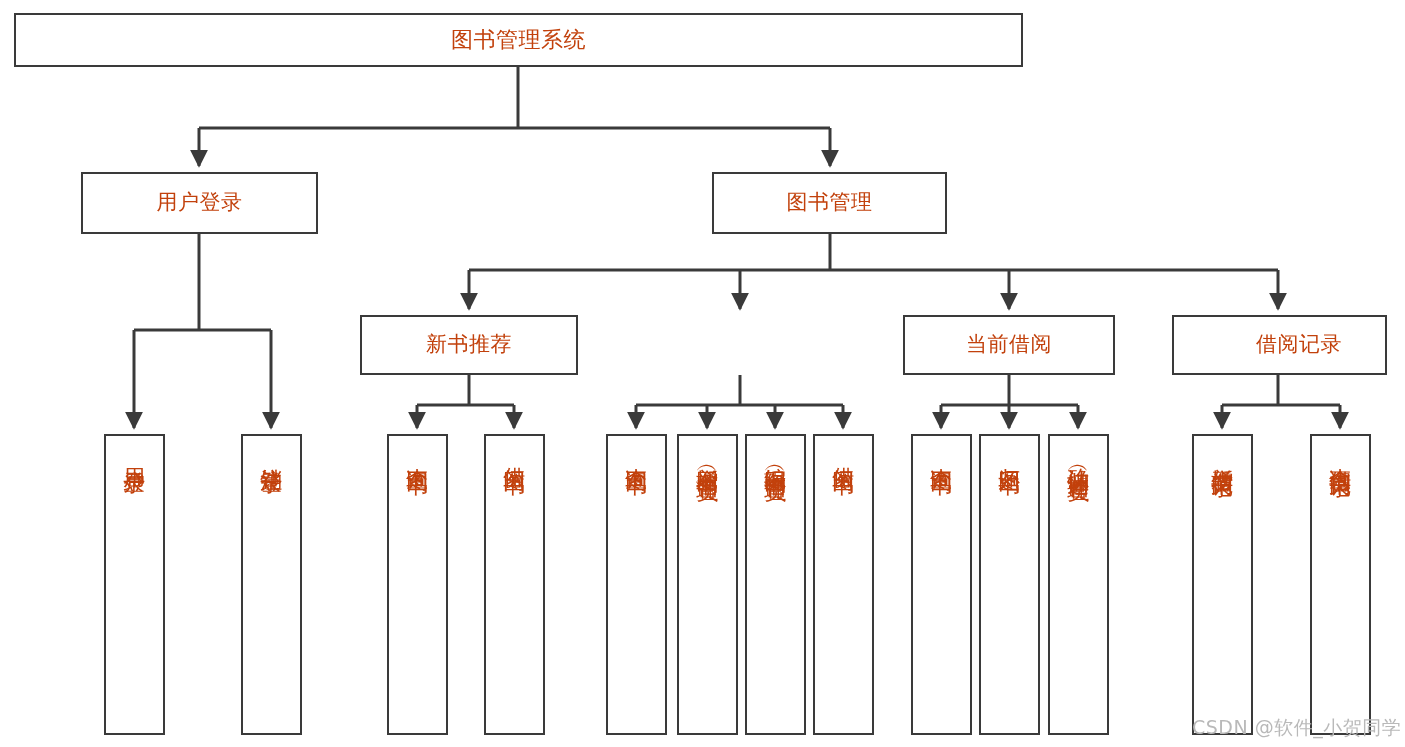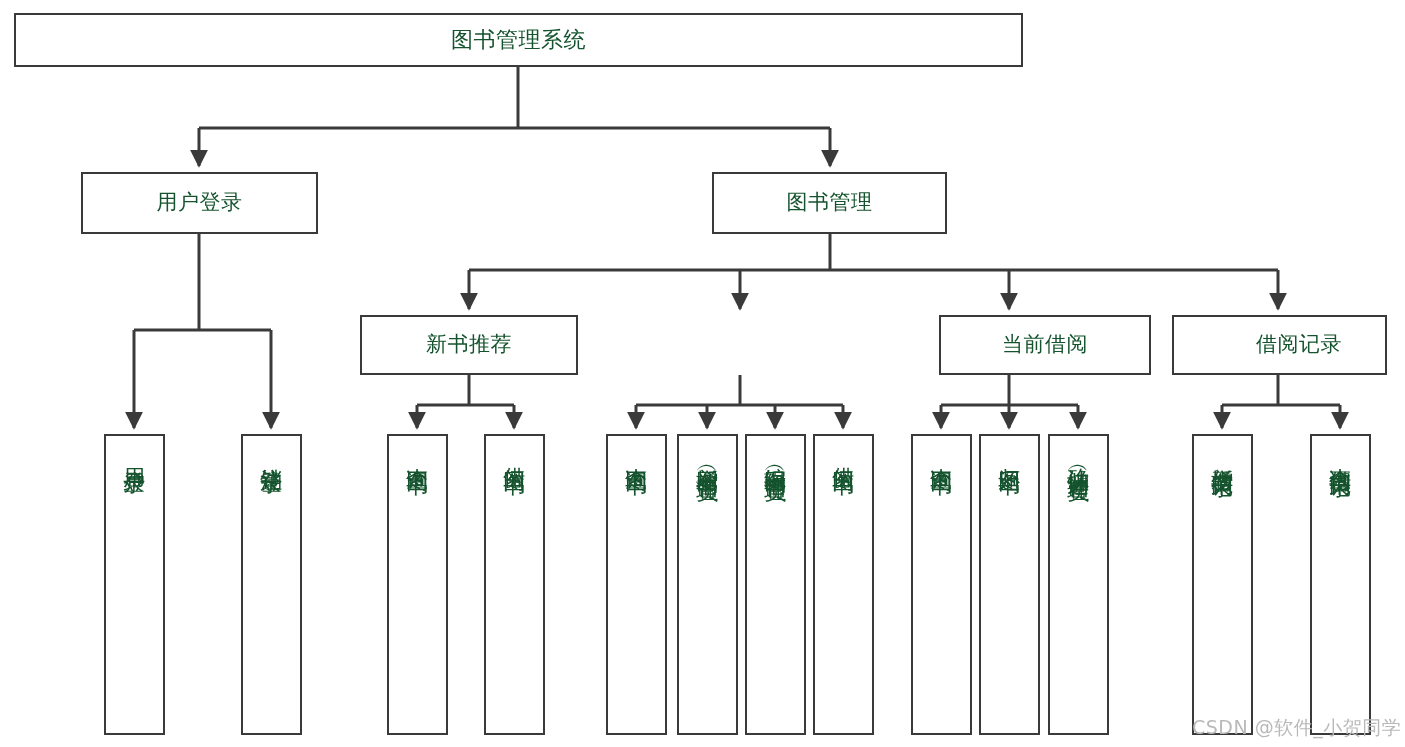--- a/index.html
+++ b/index.html
@@ -27,21 +27,21 @@
     pointer-events: none;
   }
   .node {
     position: absolute;
     box-sizing: border-box;
     background: #ffffff;
     border: 2px solid #3a3a3a;
     display: flex;
     align-items: center;
     justify-content: center;
-    color: #14532d;
+    color: #c2410c;
   }
   .node.h {
     
   }
   .node.h .label {
     font-size: 21px;
     line-height: 1.1;
     letter-spacing: 0.5px;
     white-space: nowrap;
   }
@@ -136,21 +136,21 @@
 
   <div class="node h" style="left:360px; top:315px; width:218px; height:60px;">
     <span class="label">新书推荐</span>
   </div>
 
   <div class="node h" style="left:712px; top:172px; width:235px; height:62px;">
     <span class="label">图书管理</span>
   </div>
 
 
-  <div class="node h" style="left:903px; top:315px; width:212px; height:60px;margin-left:36px;">
+  <div class="node h" style="left:903px; top:315px; width:212px; height:60px;">
     <span class="label">当前借阅</span>
   </div>
 
   <div class="node h" style="left:1172px; top:315px; width:215px; height:60px;padding-left:39px;">
     <span class="label">借阅记录</span>
   </div>
 
   <div class="node v" style="left:104px; top:434px; width:61px; height:301px;">
     <span class="label">用户登录</span>
   </div>

